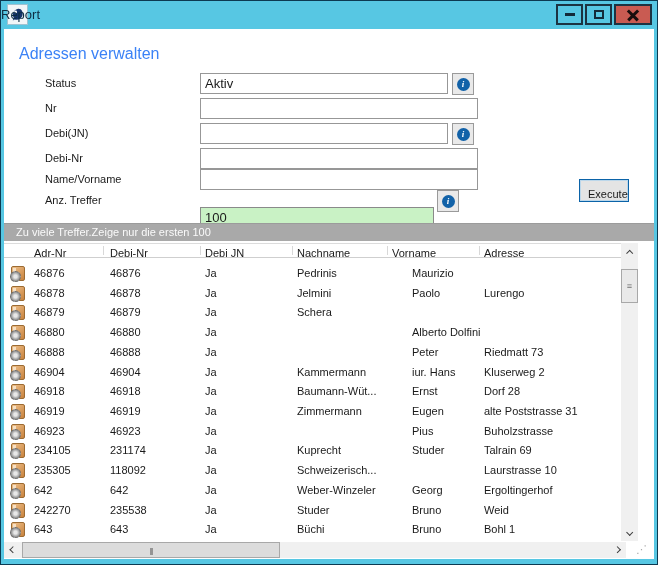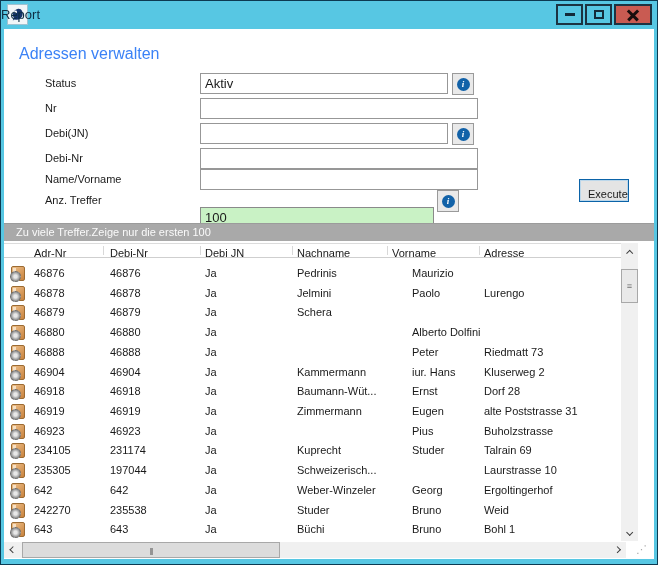--- a/index.html
+++ b/index.html
@@ -244,21 +244,21 @@
           <span class="cell c1">231174</span>
           <span class="cell c2">Ja</span>
           <span class="cell c3">Kuprecht</span>
           <span class="cell c4">Studer</span>
           <span class="cell c5">Talrain 69</span>
         </div>
 
         <div class="trow">
           <span class="rowicon"></span>
           <span class="cell c0">235305</span>
-          <span class="cell c1">197044</span>
+          <span class="cell c1">118092</span>
           <span class="cell c2">Ja</span>
           <span class="cell c3">Schweizerisch...</span>
           <span class="cell c4"></span>
           <span class="cell c5">Laurstrasse 10</span>
         </div>
 
         <div class="trow">
           <span class="rowicon"></span>
           <span class="cell c0">642</span>
           <span class="cell c1">642</span>

